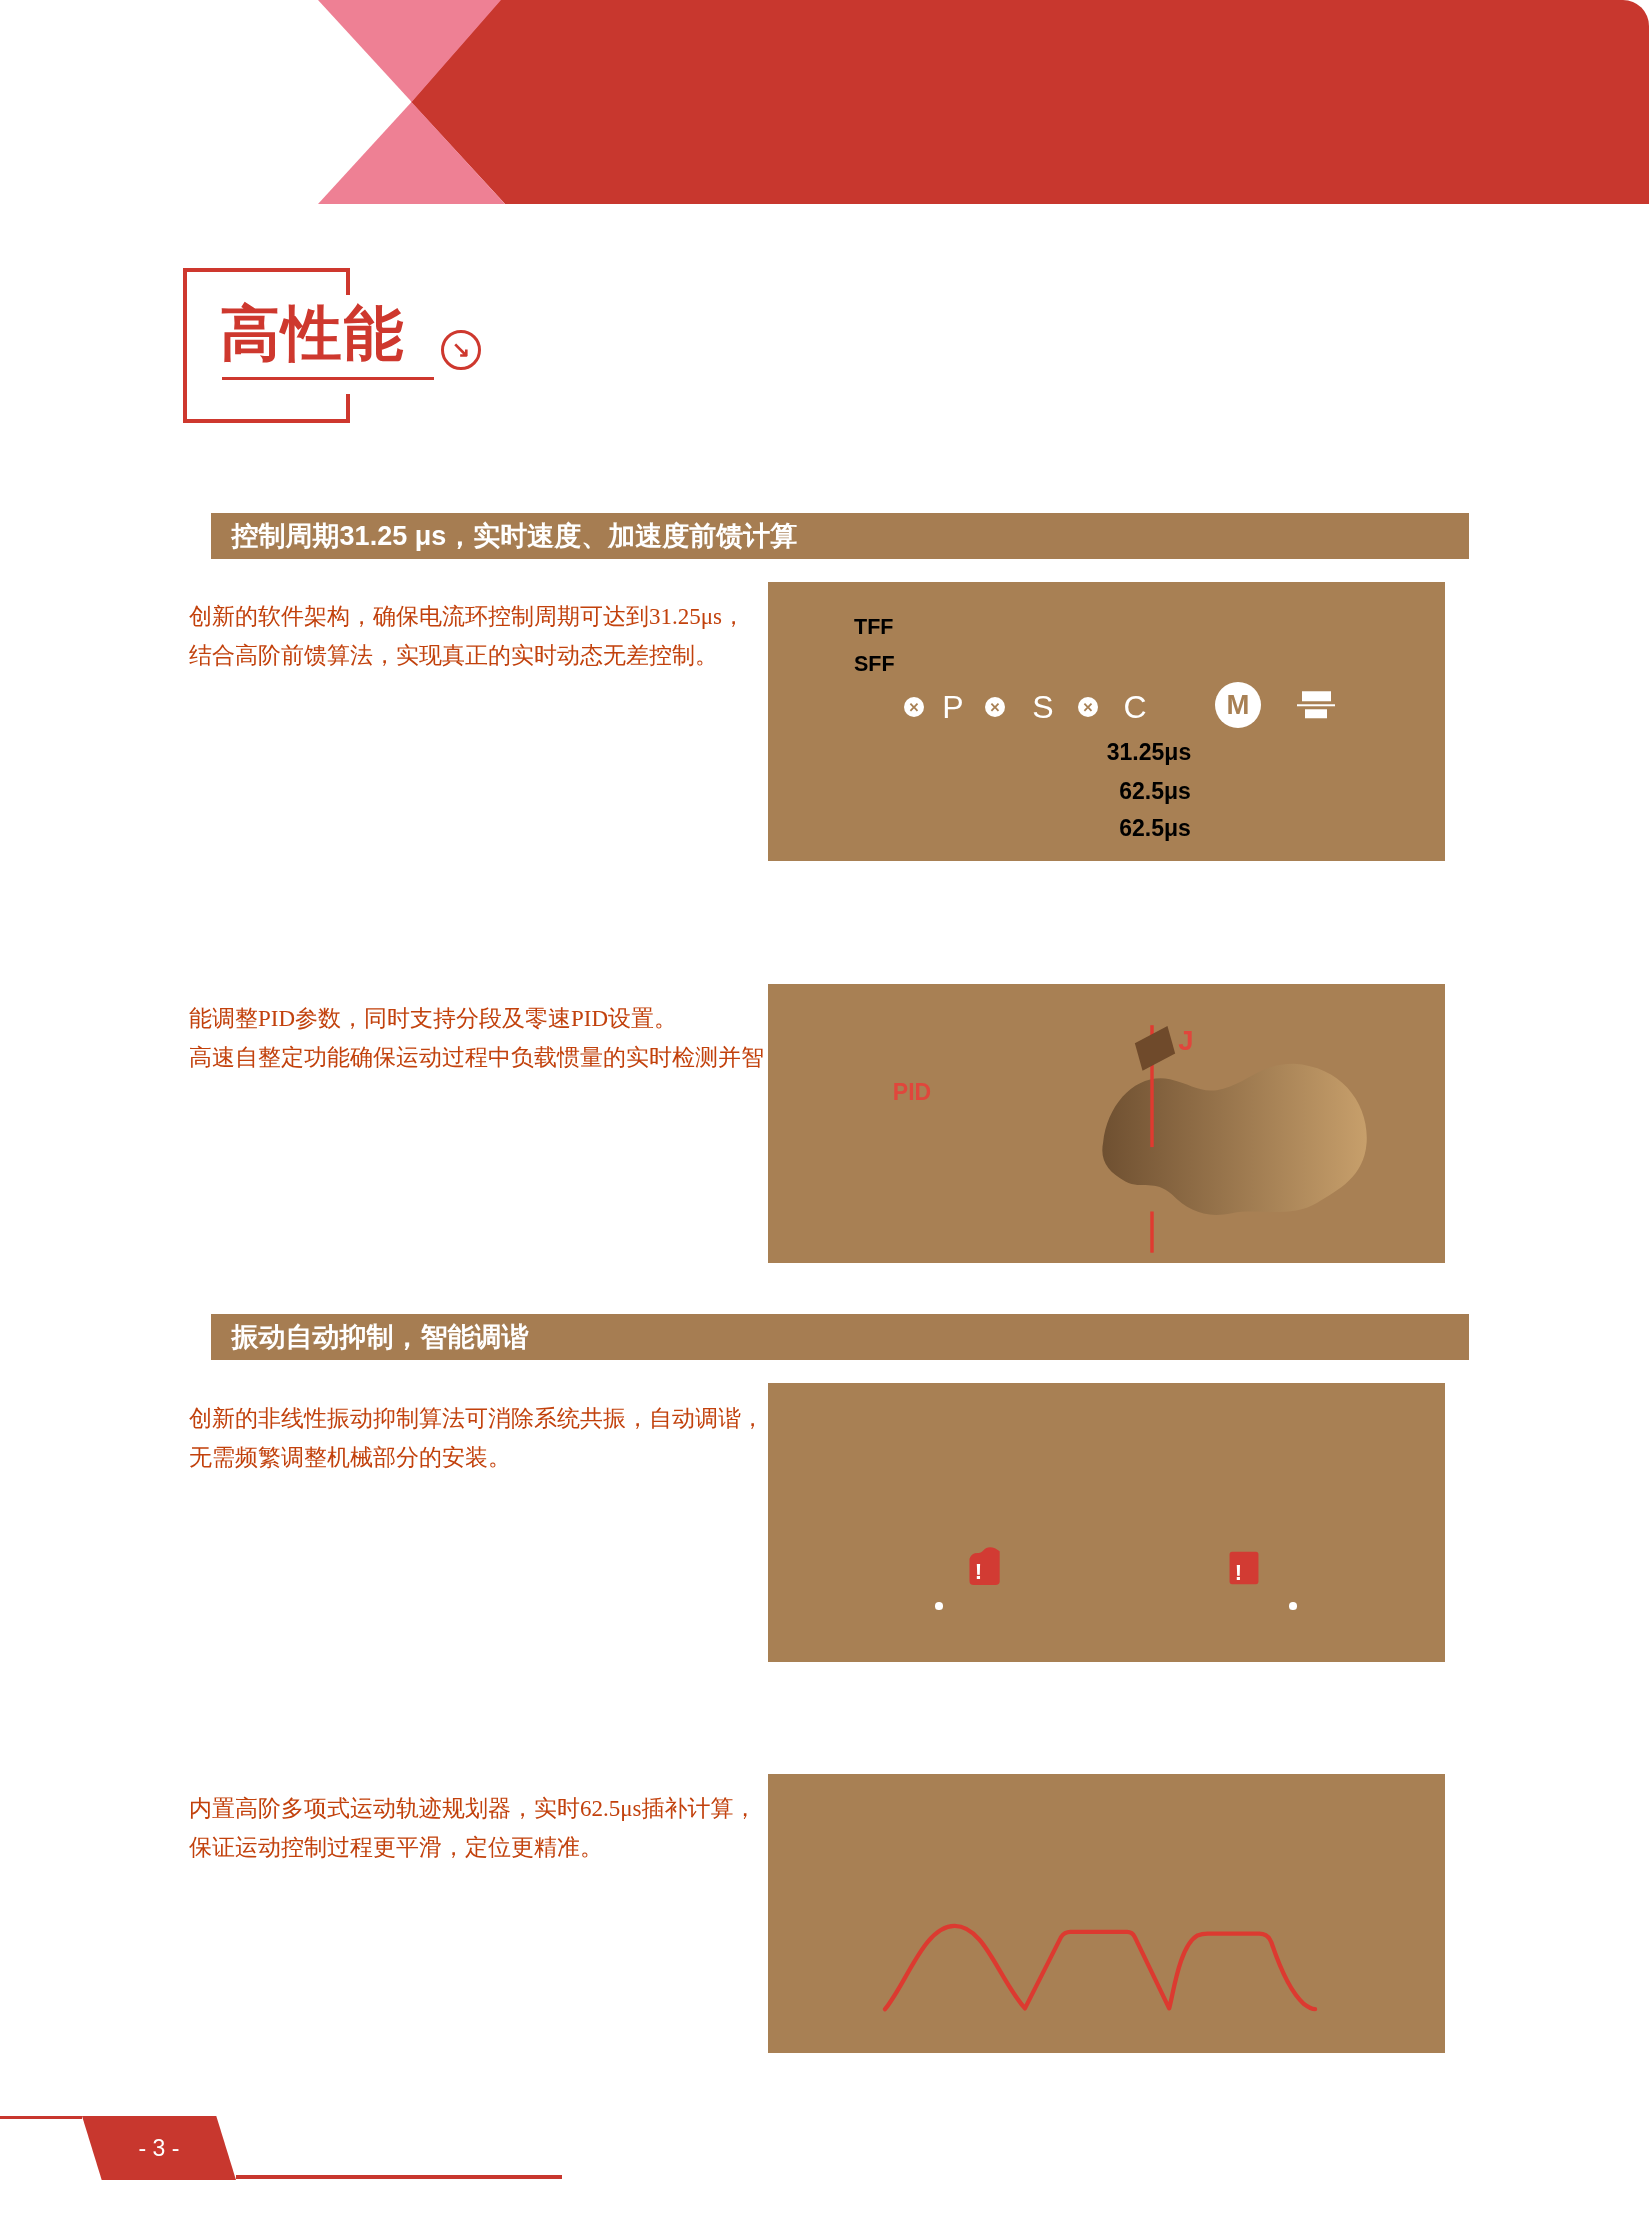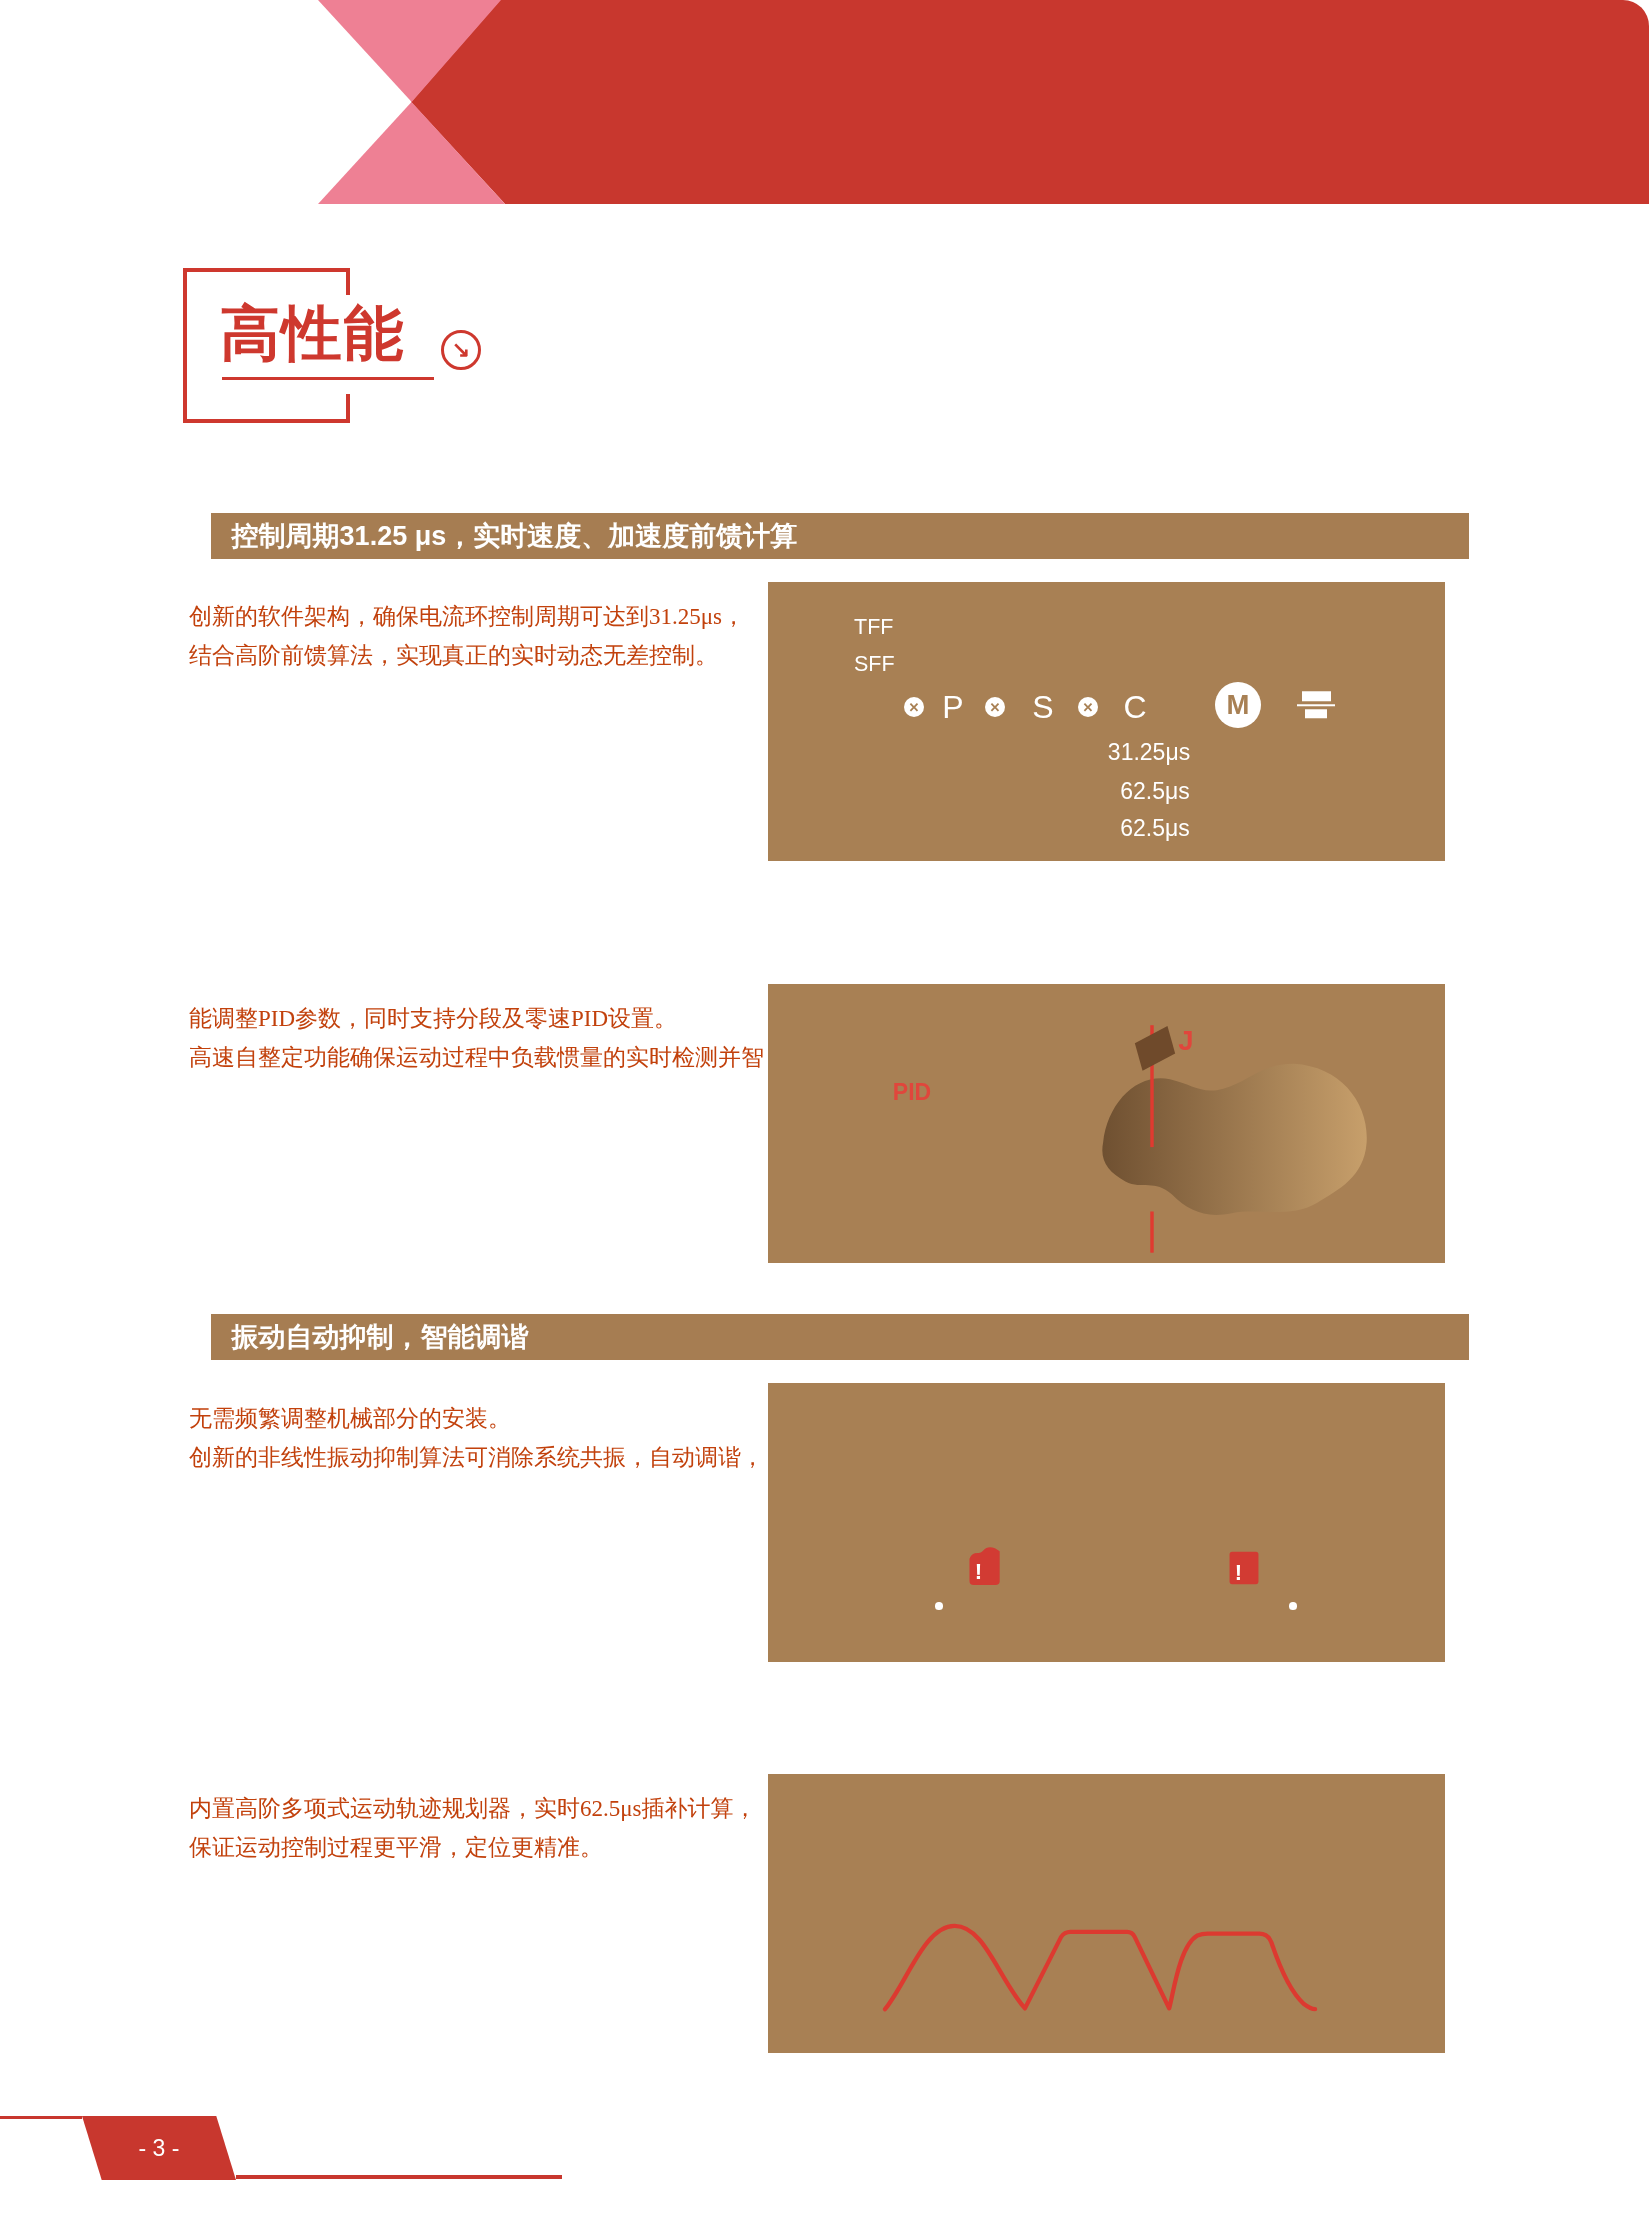--- a/index.html
+++ b/index.html
@@ -31,21 +31,21 @@
 
   
   .sec-bar { position:absolute; left:187px; width:1258px; height:46px; background:#A67D52;
     color:#ffffff; font-size:27px; font-weight:bold; line-height:46px; padding-left:20.6px;
     white-space:nowrap;margin-left:24px; }
   .sec-body { position:absolute; left:189px; width:593px; font-size:23px; color:#c2410c;
     line-height:39px;font-family:Liberation Serif, serif; }
   .panel { position:absolute; left:768px; width:677px; height:279px; background:#A88054; }
 
   
-  .p1-red { position:absolute; color:#ffffff; font-size:21.5px; font-weight:normal; }
+  .p1-red { position:absolute; color:#000000; font-size:21.5px; font-weight:bold; }
   .p1-center { transform:translate(-50%,-50%);margin-left:12px; }
   .sum-junction { position:absolute; width:20px; height:20px; background:#ffffff; border-radius:50%;
     color:#A88054; font-size:13px; font-weight:bold; display:flex; align-items:center;
     justify-content:center; transform:translate(-50%,-50%); }
   .block-letter { position:absolute; color:#ffffff; font-size:32px; transform:translate(-50%,-50%); }
   .motor-circle { position:absolute; width:46px; height:46px; background:#ffffff; border-radius:50%;
     color:#A88054; font-size:27.5px; font-weight:bold; display:flex; align-items:center;
     justify-content:center; transform:translate(-50%,-50%); }
   .load-icon { position:absolute; width:38px; transform:translate(-50%,-50%); }
   .load-top { width:29px; height:10.3px; background:#ffffff; margin:0 auto; }
@@ -134,22 +134,22 @@
       <rect x="445" y="48" width="4" height="142" fill="#E03A30"></rect>
       <rect x="445" y="265" width="4" height="48" fill="#E03A30"></rect>
       <polygon points="427,69 465,49 474,81 436,101" fill="#6F4A2B"></polygon>
     </svg>
     <span class="p2-label" style="left:144px; top:108px; font-size:23px;">PID</span>
     <span class="p2-label" style="left:418px; top:57px; font-size:27.5px;">J</span>
   </div>
 
   <div class="sec-bar" style="top:1314px">振动自动抑制，智能调谐</div>
   <div class="sec-body" style="top:1399px">
+    <div>创新的非线性振动抑制算法可消除系统共振，自动调谐，</div>
     <div>无需频繁调整机械部分的安装。</div>
-    <div>创新的非线性振动抑制算法可消除系统共振，自动调谐，</div>
   </div>
   <div class="panel" style="top:1383px">
     <svg class="flag" style="left:198px; top:163px;" width="38" height="40" viewBox="0 0 44 46">
       <path fill="#D23B33" d="M4 15 C8 4, 15 11, 20 5 C25 -1, 33 1, 39 6 L39 41 Q39 45 34 45 L9 45 Q4 45 4 40 Z"></path>
       <text x="10" y="38" fill="#ffffff" font-size="26" font-weight="bold" font-family="Liberation Sans, sans-serif">!</text>
     </svg>
     <svg class="flag" style="left:459px; top:167px;" width="34" height="36" viewBox="0 0 40 42">
       <rect x="3" y="2" width="34" height="38" rx="3" fill="#D23B33"></rect>
       <text x="9" y="35" fill="#ffffff" font-size="26" font-weight="bold" font-family="Liberation Sans, sans-serif">!</text>
     </svg>

